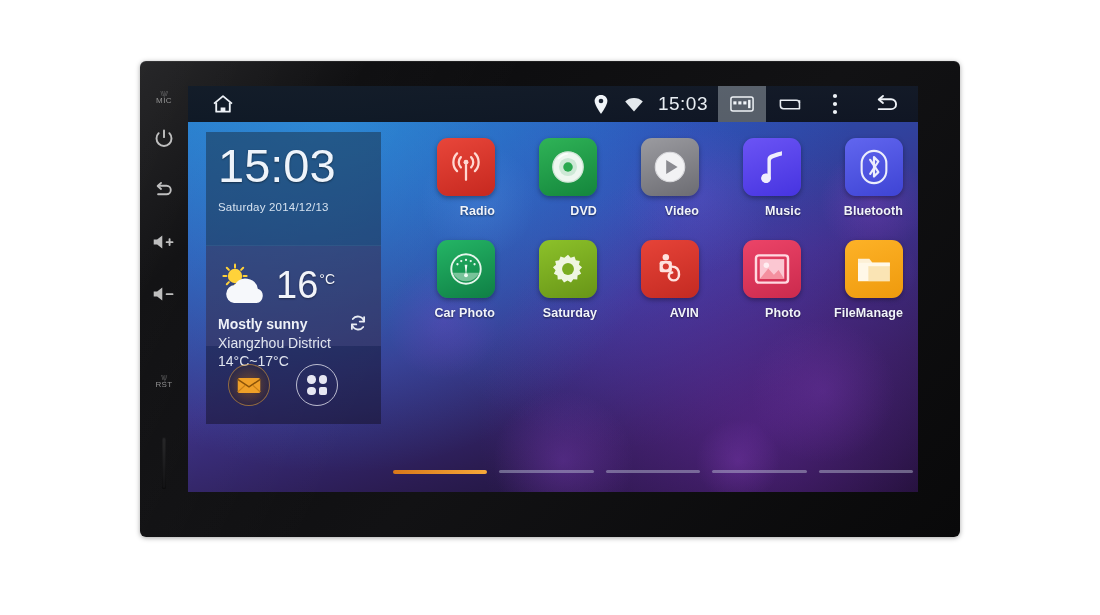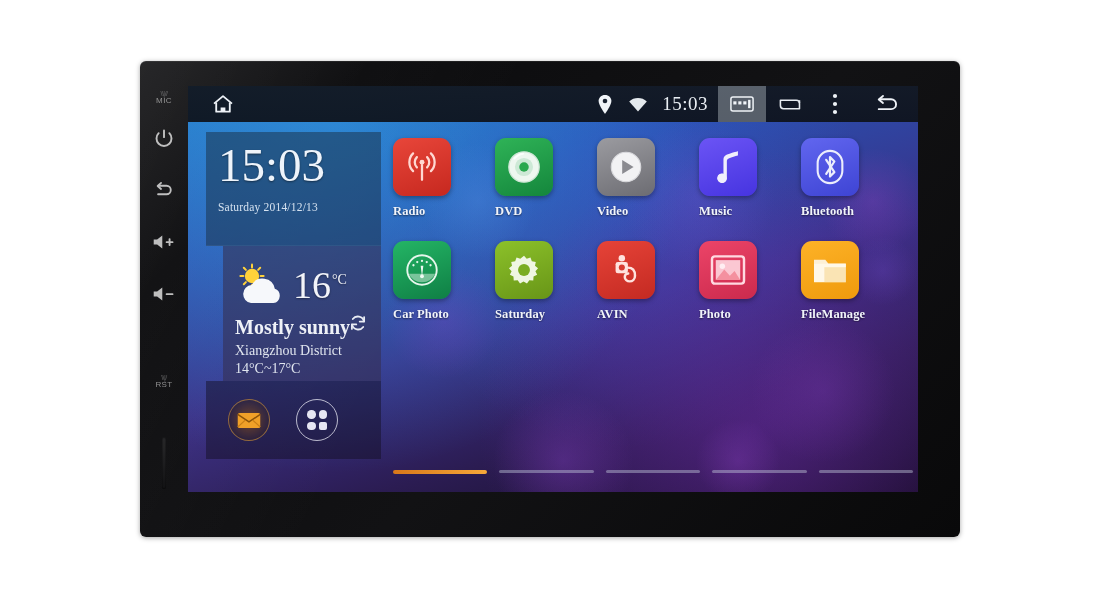--- a/index.html
+++ b/index.html
@@ -62,21 +62,20 @@
   #screen {
     position: absolute;
     left: 48px; top: 25px;
     width: 730px; height: 406px;
     overflow: hidden;
     background:
       radial-gradient(circle at 78% 84%, rgba(118,46,178,.50) 0%, rgba(118,46,178,0) 42%),
       radial-gradient(circle at 20% 6%, rgba(46,152,224,.65) 0%, rgba(46,152,224,0) 52%),
       radial-gradient(circle at 60% 30%, rgba(58,98,214,.38) 0%, rgba(58,98,214,0) 46%),
       linear-gradient(165deg, #1a76c8 0%, #2a4fae 28%, #3a2f86 55%, #2b1c52 76%, #140b24 100%);
-    font-family: Liberation Serif, serif;
   }
   
   .bokeh { position:absolute; border-radius:50%; pointer-events:none; }
 
   
   #statusbar {
     position: absolute; left:0; top:0; right:0; height: 36px;
     background: linear-gradient(180deg, rgba(18,24,34,.96), rgba(14,19,28,.94));
     display: flex; align-items: center;
     color: #e9eef3;
@@ -107,34 +106,33 @@
   }
   #clock-time {
     font-size: 47px; color:#eef4fb; line-height: 1.0;
     font-weight: 300; letter-spacing: 0px;
     text-shadow: 0 1px 2px rgba(0,0,0,.45);
   }
   #clock-date {
     font-size: 11.5px; color:#d5e2f0; margin-top: 12px; letter-spacing:.2px;
   }
   #weather-widget {
-    height: 135px;
+    height: 100px;
     background: rgba(52,46,76,.55);
     padding: 10px 10px 0 12px;
     position: relative;
-    margin-left: 17px;
   }
   #weather-top { display:flex; align-items:center; height: 58px;}
   #weather-icon { width: 52px; height: 44px; position:relative; flex:none;}
   #weather-temp {
     font-size: 38px; color:#f2f4f9; font-weight: 300; margin-left: 6px; line-height:1;
     text-shadow: 0 1px 2px rgba(0,0,0,.4);
   }
   #weather-unit { font-size: 14px; vertical-align: super; margin-left:1px; }
-  #weather-cond { font-size: 20px; color:#eef1f7; margin-top: 2px; font-weight: 600;}
+  #weather-cond { font-size: 14px; color:#eef1f7; margin-top: 2px; font-weight: 600;}
   #weather-loc  { font-size: 14px; color:#e0e5ef; margin-top: 3px; line-height:1.25; width: 148px;}
   #weather-refresh {
     position:absolute; right: 14px; top: 68px;
     width: 18px; height:18px; color:#e6eaf2;
   }
   #dock {
     height: 78px;
     background: rgba(18,14,34,.48);
     display:flex; align-items:center; gap: 26px;
     padding-left: 22px;
@@ -161,21 +159,21 @@
 
   
   #app-grid {
     position: absolute; left: 205px; top: 52px;
     width: 510px;
     display: grid;
     grid-template-columns: repeat(5, 1fr);
     row-gap: 22px;
     z-index: 4;
   }
-  .app { display:flex; flex-direction:column; align-items:flex-start; }
+  .app { display:flex; flex-direction:column; align-items:flex-end; }
   .app-tile {
     width: 58px; height: 58px; border-radius: 11px;
     display:flex; align-items:center; justify-content:center;
     box-shadow: 0 2px 5px rgba(0,0,0,.35);
     position: relative;
   }
   .app-label {
     margin-top: 8px; font-size: 12.5px; color:#f1f4fa;
     font-weight: 600; letter-spacing:.1px;
     text-shadow: 0 1px 2px rgba(0,0,0,.55);

